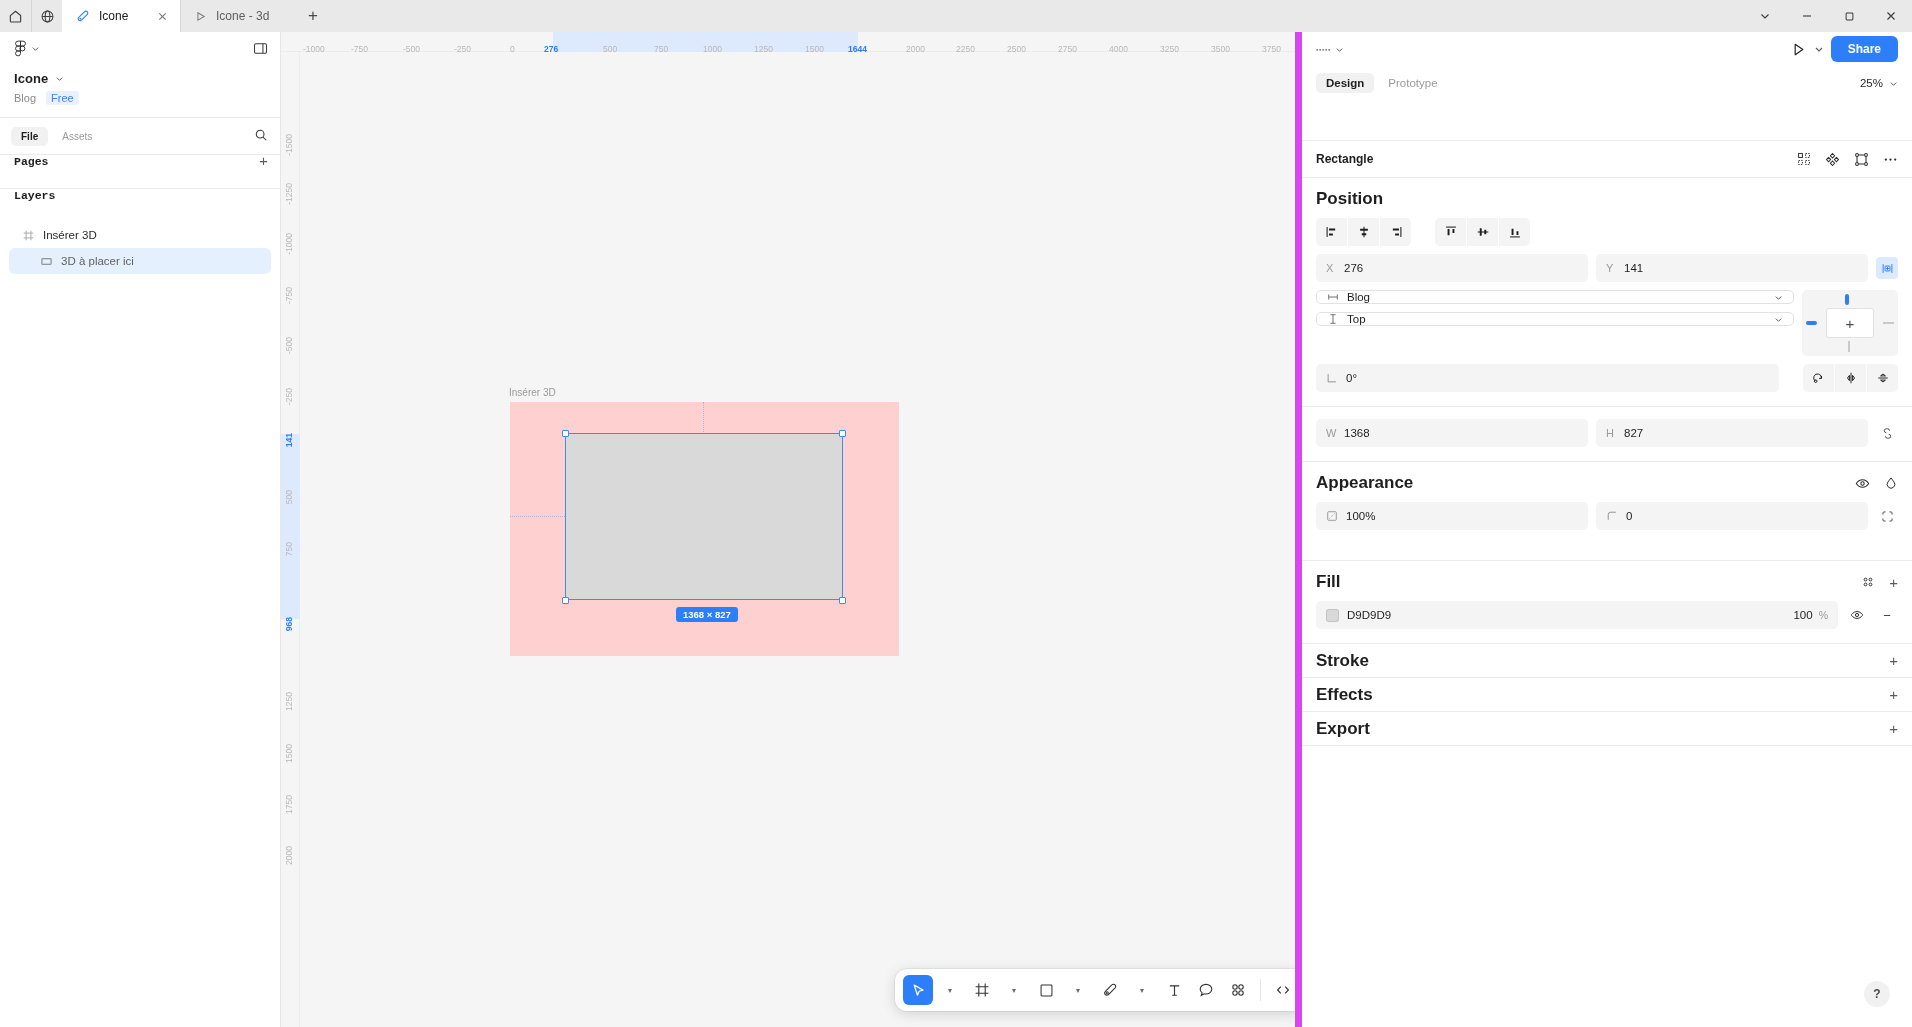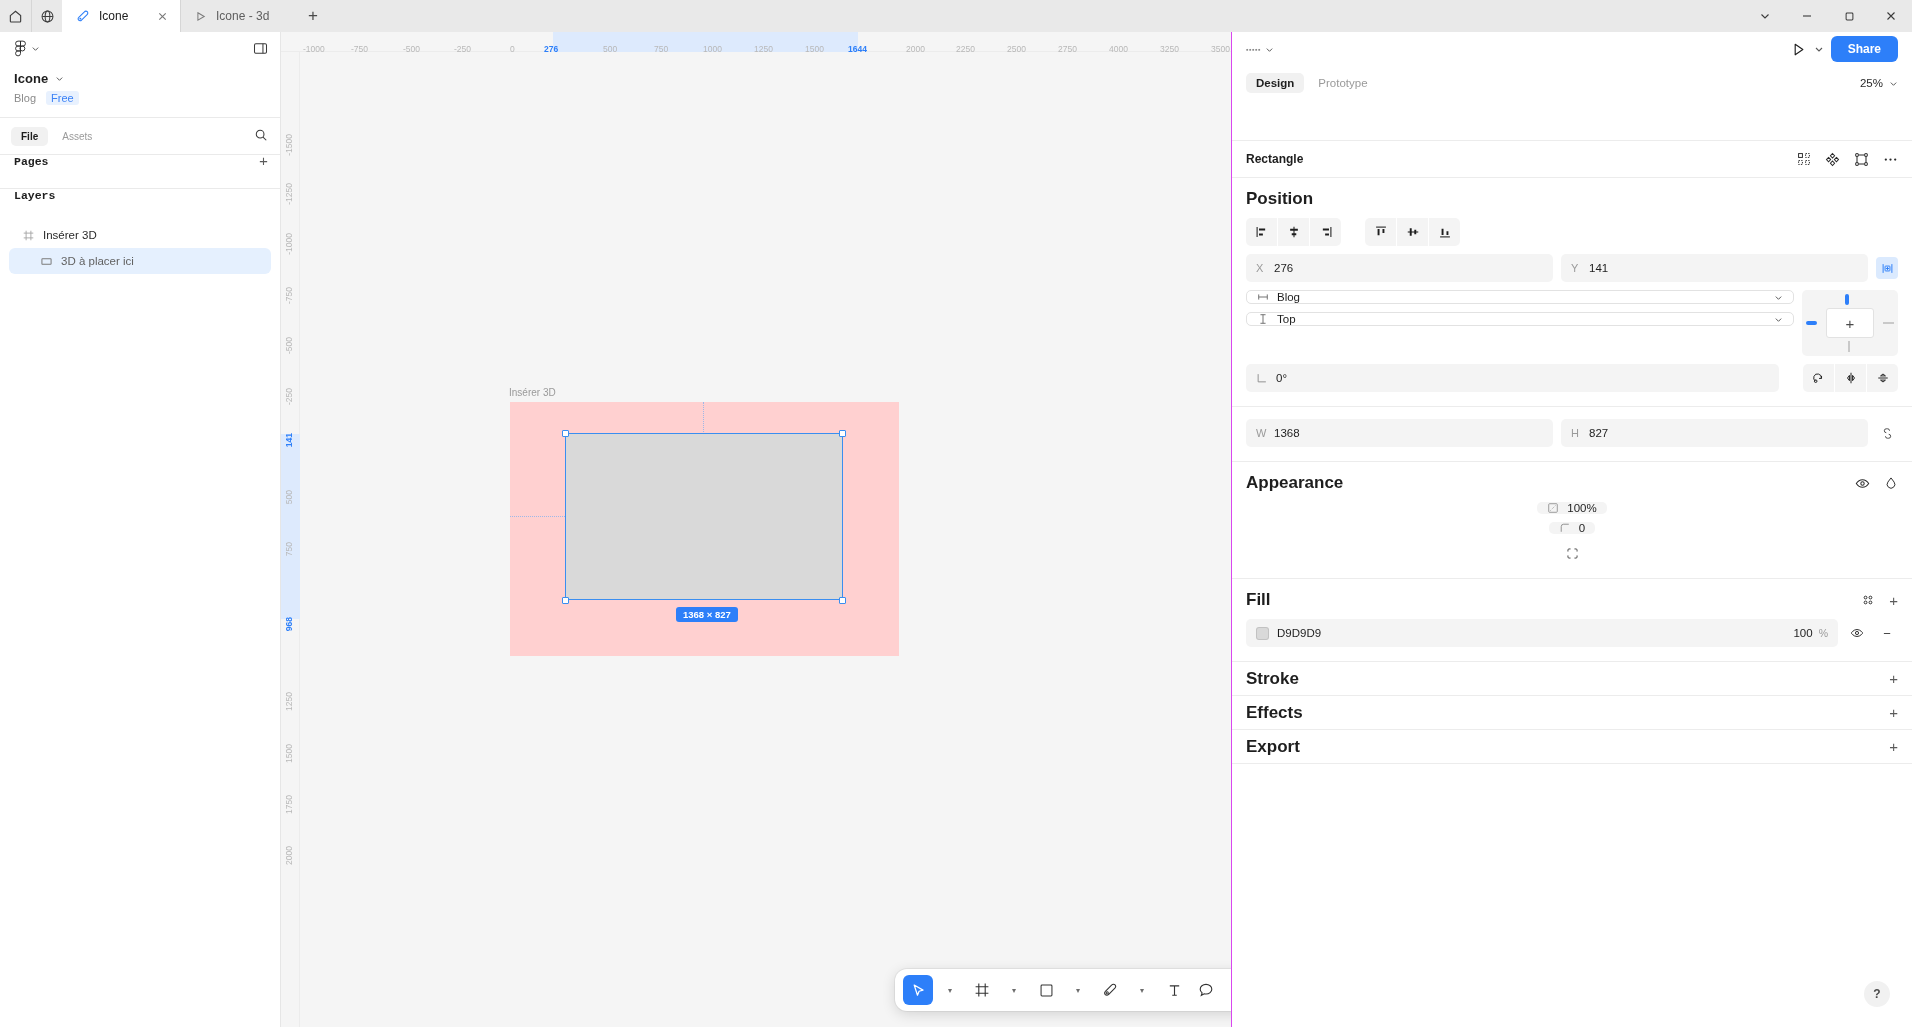--- a/index.html
+++ b/index.html
@@ -120,22 +120,22 @@
   .tbtn {
     height: 30px; min-width: 30px; display: flex; align-items: center; justify-content: center;
     border-radius: 6px; color: #333; gap: 2px; padding: 0 4px;
   }
   .tbtn.active { background: #2d7ff9; color: #fff; }
   .tb-sep { width: 1px; height: 22px; background: #e6e6e6; margin: 0 5px; }
   .caret { font-size: 8px; color: #6d6d6d; }
 
   
   .right {
-    position: absolute; top: 32px; right: 0; width: 681px; height: 995px;
-    background: #fff; border-left: 1px solid #d946ef;
+    position: absolute; top: 32px; right: 0; width: 617px; height: 995px;
+    background: #fff; border-left: 7px solid #d946ef;
   }
   .right-top { height: 34px; display: flex; align-items: center; padding: 0 14px; gap: 10px; }
   .avatar-chip { display: flex; align-items: center; gap: 4px; }
   .avatar-dots { font-size: 7px; color: #8a8a8a; letter-spacing: .5px; }
   .play-wrap { margin-left: auto; display: flex; align-items: center; gap: 7px; }
   .share-btn {
     background: #2d7ff9; color: #fff; font-size: 12px; font-weight: 600;
     padding: 6px 17px; border-radius: 6px;
   }
   .dp-tabs { height: 34px; display: flex; align-items: center; padding: 0 14px; gap: 4px; }
@@ -742,21 +742,21 @@
                 <circle cx="8" cy="8" r="1.8"></circle>
             </svg>
           </span>
           <span>
             <svg class="icon" width="14" height="14" viewBox="0 0 16 16" fill="none" stroke="#2a2a2a" stroke-width="1.1">
               <path d="M8 2.2 11.6 7a4.4 4.4 0 1 1-7.2 0z"></path>
             </svg>
           </span>
         </span>
       </div>
-      <div class="row2" style="margin-bottom:0;flex-direction:column;">
+      <div class="row2" style="margin-bottom:16px;">
         <div class="field">
           <span>
             <svg class="icon" width="12" height="12" viewBox="0 0 14 14" fill="none" stroke="#8c8c8c" stroke-width="1">
                 <rect x="2" y="2" width="10" height="10" rx="1"></rect>
                 <path d="M4 10 10 4" stroke-dasharray="1 1.4"></path>
               </svg>
           </span>
           <span class="fval">100%</span>
         </div>
         <div class="field">

